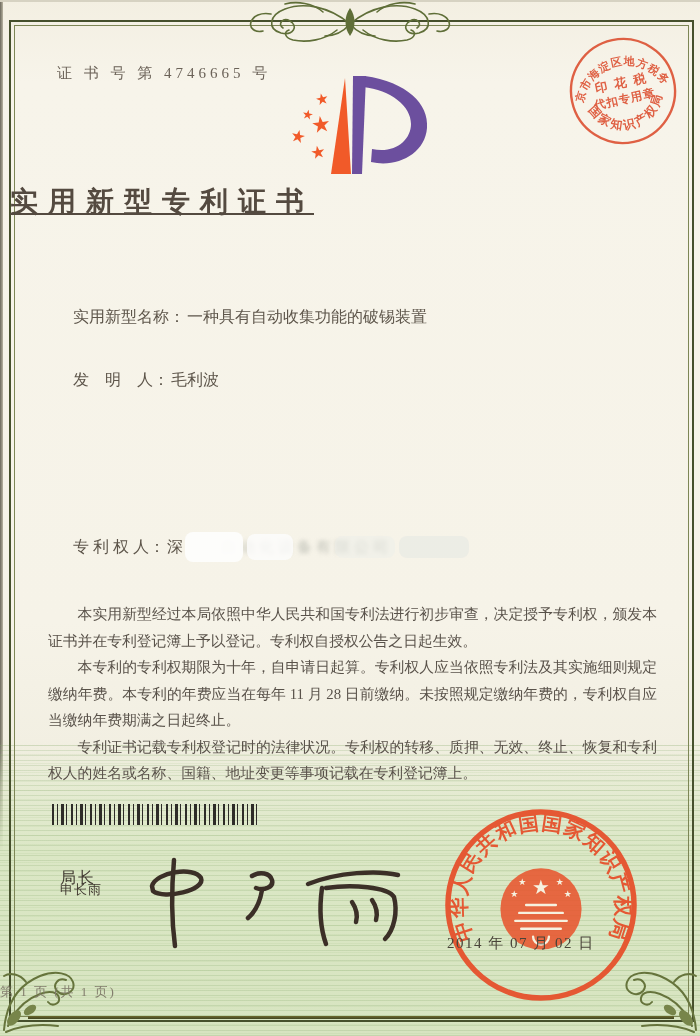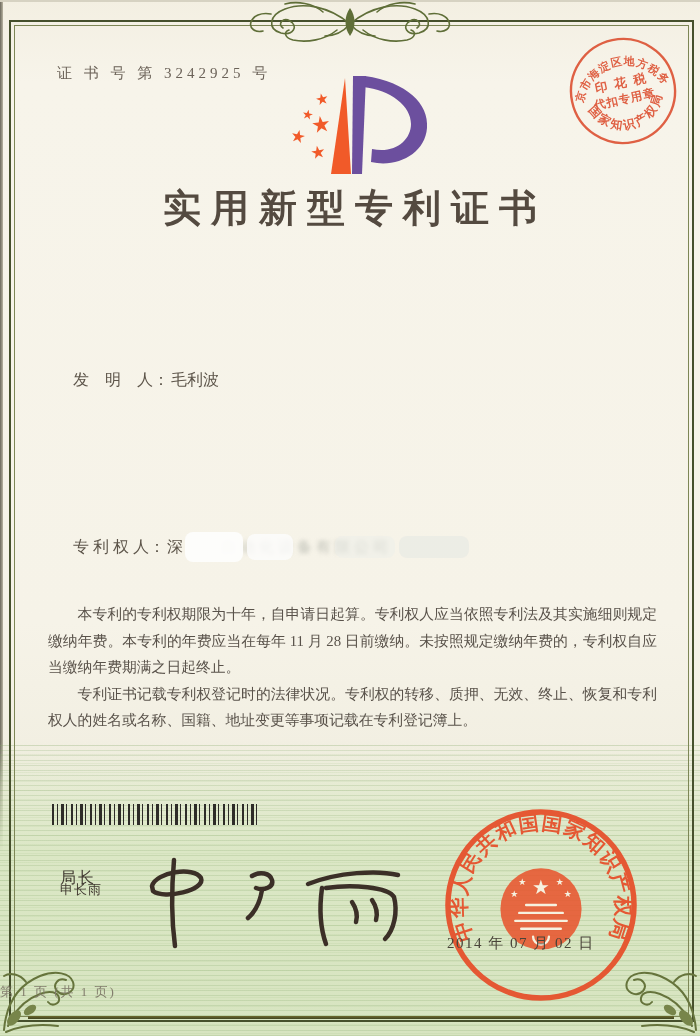--- a/index.html
+++ b/index.html
@@ -20,22 +20,22 @@
   .frame-inner{position:absolute;left:14px;top:25px;right:11px;bottom:19px;border:1px solid #7d8655;}
   .bottom-rule{position:absolute;left:28px;right:26px;top:1016px;height:3px;background:linear-gradient(180deg,#6d6a2e,#3f4420);}
   .ornament-top{position:absolute;left:225px;top:0px;}
   .corner{position:absolute;bottom:2px;}
   .corner.left{left:0px;}
   .corner.right{right:0px;transform:scaleX(-1);}
   
   .cert-no{position:absolute;left:57px;top:64px;font-size:15px;letter-spacing:4px;color:#6b6258;}
   .tax-stamp{position:absolute;left:566px;top:34px;transform:rotate(-12deg);opacity:.92;}
   .logo{position:absolute;left:273px;top:74px;}
-  .title{position:absolute;left:0;right:0;top:183px;text-align:center;font-size:38px;
-    letter-spacing:10px;color:#544a40;font-weight:600;text-indent:10px;}
+  .title{position:absolute;left:0;right:0;top:183px;font-size:28px;
+    letter-spacing:10px;color:#544a40;font-weight:600;text-indent:10px;text-decoration:underline;}
   
   .field{position:absolute;left:57px;font-size:16px;color:#5d554a;white-space:pre;}
   .field .lab{display:inline-block;}
   .field .val{margin-left:2px;}
   .redaction{display:inline-block;position:relative;vertical-align:middle;height:24px;width:250px;margin-left:2px;}
   .smudge{position:absolute;border-radius:8px;background:#fdfdfc;}
   .ghost{position:absolute;left:36px;top:2px;font-size:15px;color:#8f948c;filter:blur(2px);opacity:.55;letter-spacing:4px;white-space:pre;}
   
   .body-text{position:absolute;left:48px;top:601px;width:609px;font-size:14.8px;line-height:26.5px;
     color:#59524a;text-align:justify;}
@@ -100,21 +100,21 @@
     <g stroke="#66743c" fill="none" stroke-width="2" stroke-linecap="round">
       <path d="M4,64 C6,40 16,20 40,10 C56,4 70,7 73,16 C76,26 64,32 57,25 C52,19 58,11 66,14"></path>
       <path d="M8,60 C14,46 24,34 40,28 C50,24 58,26 59,32 C60,38 52,41 48,36"></path>
       <path d="M6,66 C20,60 40,58 58,60"></path>
       <path d="M26,16 C20,8 10,6 4,10"></path>
       <ellipse cx="14" cy="52" rx="5" ry="9" transform="rotate(40 14 52)" fill="#77854a" stroke="none"></ellipse>
       <ellipse cx="30" cy="44" rx="4" ry="7" transform="rotate(55 30 44)" fill="#77854a" stroke="none"></ellipse>
     </g>
   </svg>
 
-  <div class="cert-no">证 书 号 第 3242925 号</div>
+  <div class="cert-no">证 书 号 第 4746665 号</div>
 
   <svg class="tax-stamp" width="114" height="114" viewBox="0 0 114 114">
     <defs>
       <path id="taxTop" d="M 14,66 A 44,44 0 0 1 100,66"></path>
       <path id="taxBottom" d="M 20,70 A 40,40 0 0 0 94,70"></path>
     </defs>
     <circle cx="57" cy="57" r="52" fill="none" stroke="#dd5436" stroke-width="2.4"></circle>
     <text font-size="11" fill="#dd5436" font-weight="bold" letter-spacing="1">
       <textPath href="#taxTop" startOffset="50%" text-anchor="middle">北京市海淀区地方税务局</textPath>
     </text>
@@ -133,28 +133,32 @@
       <text x="50" y="30" font-size="15" transform="rotate(-12 50 30)">★</text>
       <text x="34" y="45" font-size="13" transform="rotate(10 34 45)">★</text>
       <text x="49" y="58" font-size="22" transform="rotate(-8 49 58)">★</text>
       <text x="24" y="68" font-size="17" transform="rotate(12 24 68)">★</text>
       <text x="46" y="84" font-size="17" transform="rotate(-10 46 84)">★</text>
     </g>
   </svg>
 
   <div class="title">实用新型专利证书</div>
 
+  <div class="field" style="top:289px">
+    <span class="lab">实用新型名称：</span><span class="val">一种具有自动收集功能的破锡装置</span>
+  </div>
   <div class="field" style="top:352px">
     <span class="lab">发　明　人：</span><span class="val">毛利波</span>
   </div>
   <div class="field" style="top:518px">
     <span class="lab">专 利 权 人：</span><span class="val">深</span><span class="redaction"><span class="ghost">自动化设备有限公司</span><span class="smudge" style="left:0;top:-4px;width:58px;height:30px;opacity:.95"></span><span class="smudge" style="left:62px;top:-2px;width:46px;height:26px;opacity:.8"></span><span class="smudge" style="left:150px;top:0px;width:60px;height:22px;opacity:.55;background:#eceee9"></span><span class="smudge" style="left:214px;top:0px;width:70px;height:22px;opacity:.7;background:#e8eae4"></span></span>
   </div>
 
   <div class="body-text">
+    <p>本实用新型经过本局依照中华人民共和国专利法进行初步审查，决定授予专利权，颁发本证书并在专利登记簿上予以登记。专利权自授权公告之日起生效。</p>
     <p>本专利的专利权期限为十年，自申请日起算。专利权人应当依照专利法及其实施细则规定缴纳年费。本专利的年费应当在每年 11 月 28 日前缴纳。未按照规定缴纳年费的，专利权自应当缴纳年费期满之日起终止。</p>
     <p>专利证书记载专利权登记时的法律状况。专利权的转移、质押、无效、终止、恢复和专利权人的姓名或名称、国籍、地址变更等事项记载在专利登记簿上。</p>
   </div>
 
   <div class="barcode"></div>
 
   <div class="officer-title">局长</div>
   <div class="officer-name">申长雨</div>
 
   <svg class="signature" width="268" height="110" viewBox="0 0 268 110">

